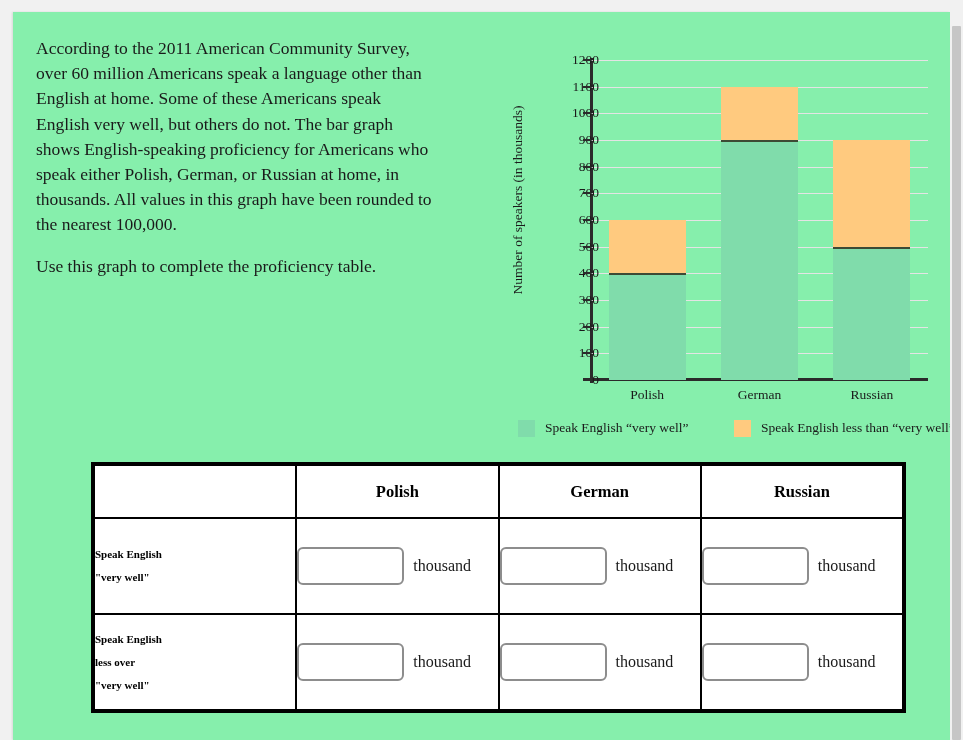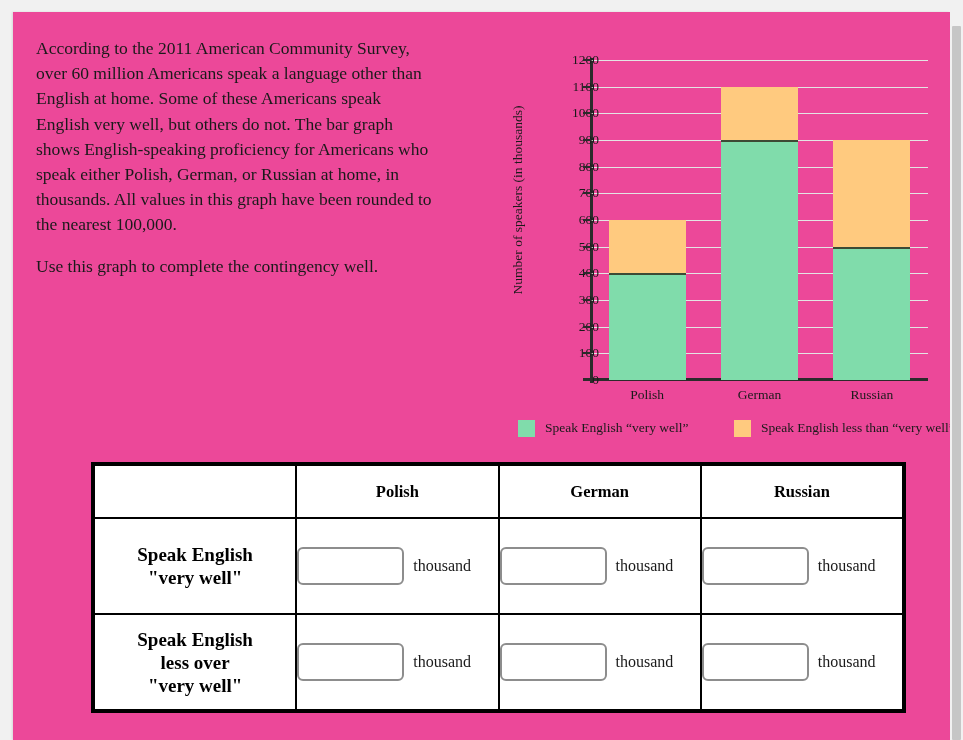--- a/index.html
+++ b/index.html
@@ -13,21 +13,21 @@
   #page {
     position: absolute;
     left: 0; top: 0;
     width: 963px; height: 740px;
     background: #f1f1f1;
   }
   #card {
     position: absolute;
     left: 13px; top: 12px;
     width: 937px; height: 728px;
-    background: #ec4899;
+    background: #86efac;
     box-shadow: -1px 0 2px rgba(0,0,0,0.10);
   }
   
   #scrollbar-track {
     position: absolute;
     right: 0px; top: 12px;
     width: 13px; height: 728px;
     background: #f1f1f1;
   }
   #scrollbar-thumb {
@@ -169,23 +169,23 @@
   td.col-label {
     width: 197px;
     height: 53px;
     text-align: center;
     font-weight: bold;
     font-size: 16.5px;
     color: #000;
   }
   td.row-header {
     width: 197px;
-    text-align: center;
+    text-align: left;
     font-weight: bold;
-    font-size: 19px;
+    font-size: 11px;
     line-height: 23px;
     color: #000;
     padding: 6px 4px;
   }
   td.corner { width: 197px; height: 53px; }
   td.answer-cell {
     height: 96px;
     padding: 0 10px;
   }
   .answer-inner {
@@ -213,21 +213,21 @@
 </style>
 </head>
 <body>
 
 <div id="page">
 
   <div id="card">
 
     <div id="prompt">
       <p>According to the 2011 American Community Survey, over 60 million Americans speak a language other than English at home. Some of these Americans speak English very well, but others do not. The bar graph shows English-speaking proficiency for Americans who speak either Polish, German, or Russian at home, in thousands. All values in this graph have been rounded to the nearest 100,000.</p>
-      <p>Use this graph to complete the contingency well.</p>
+      <p>Use this graph to complete the proficiency table.</p>
     </div>
 
     <div id="chart">
 
       <div id="ytitle">Number of speakers (in thousands)</div>
 
       <div id="yaxis-line"></div>
       <div id="xaxis-line"></div>
 
       <div id="plot">

